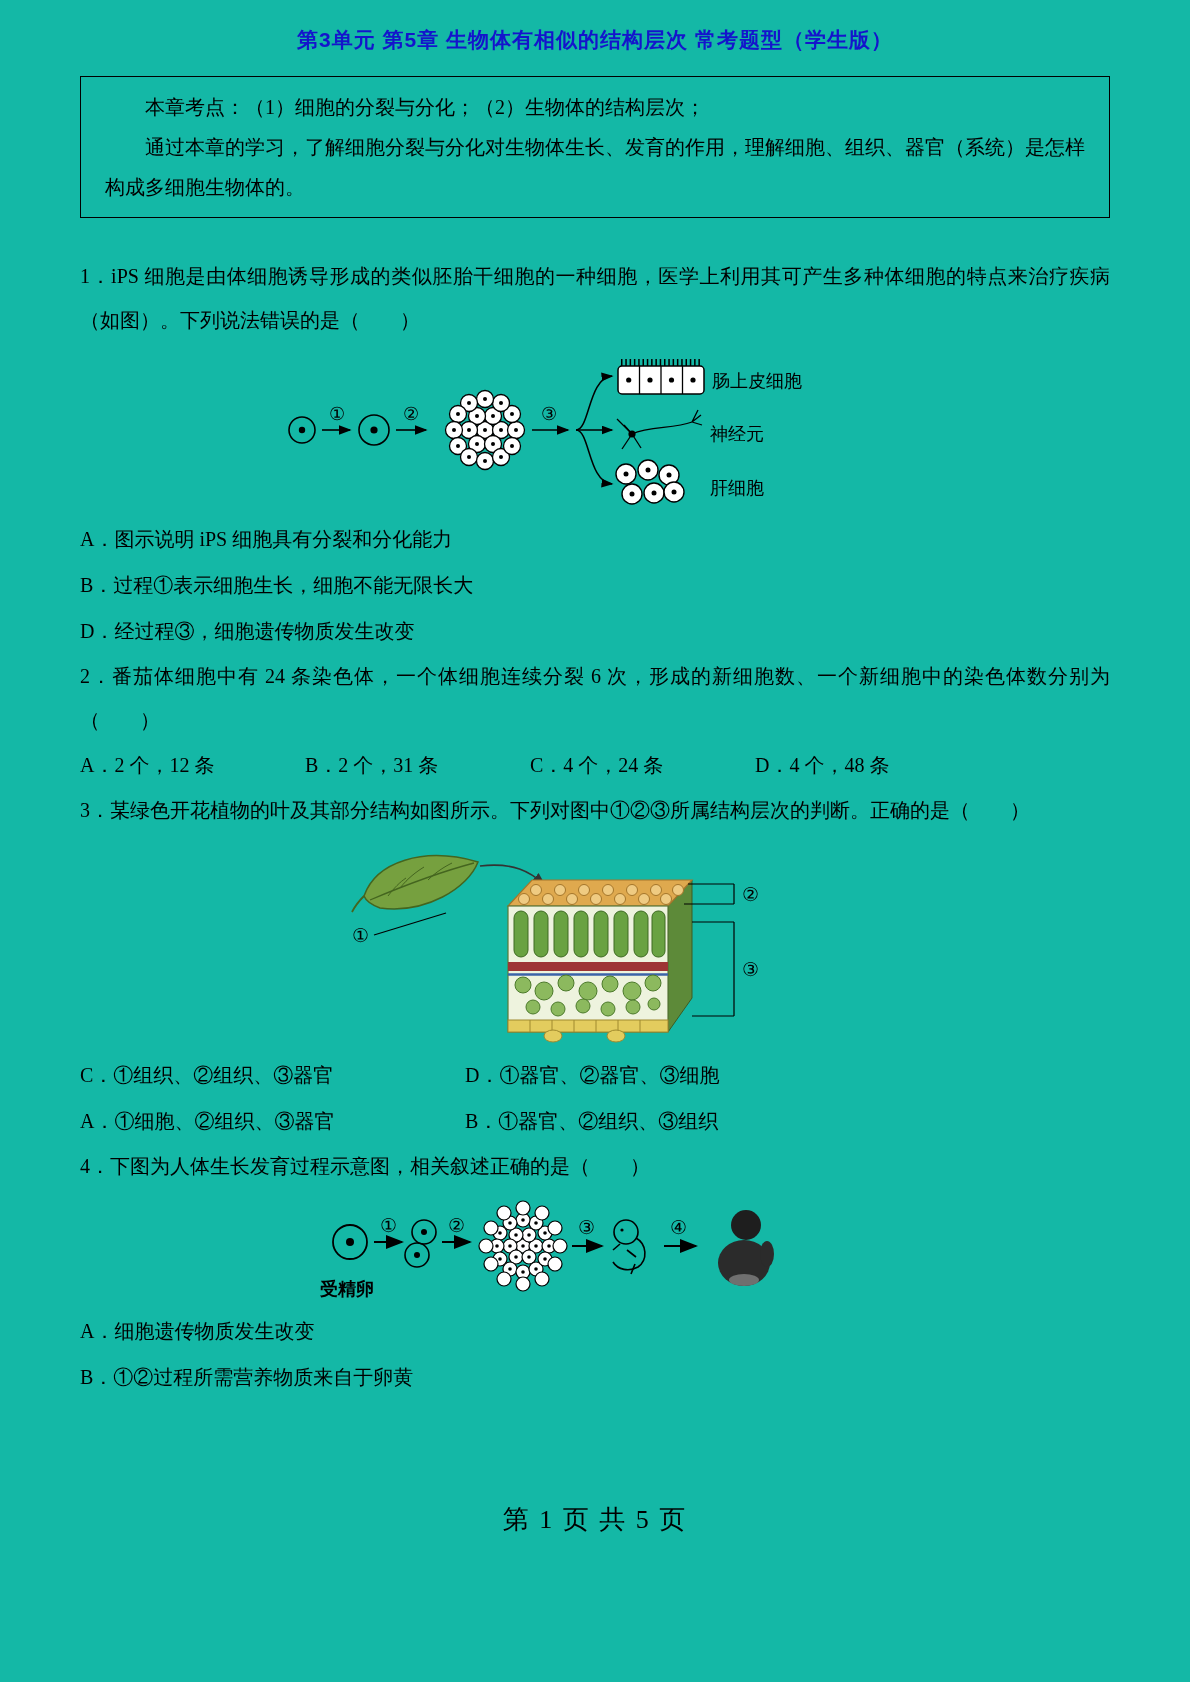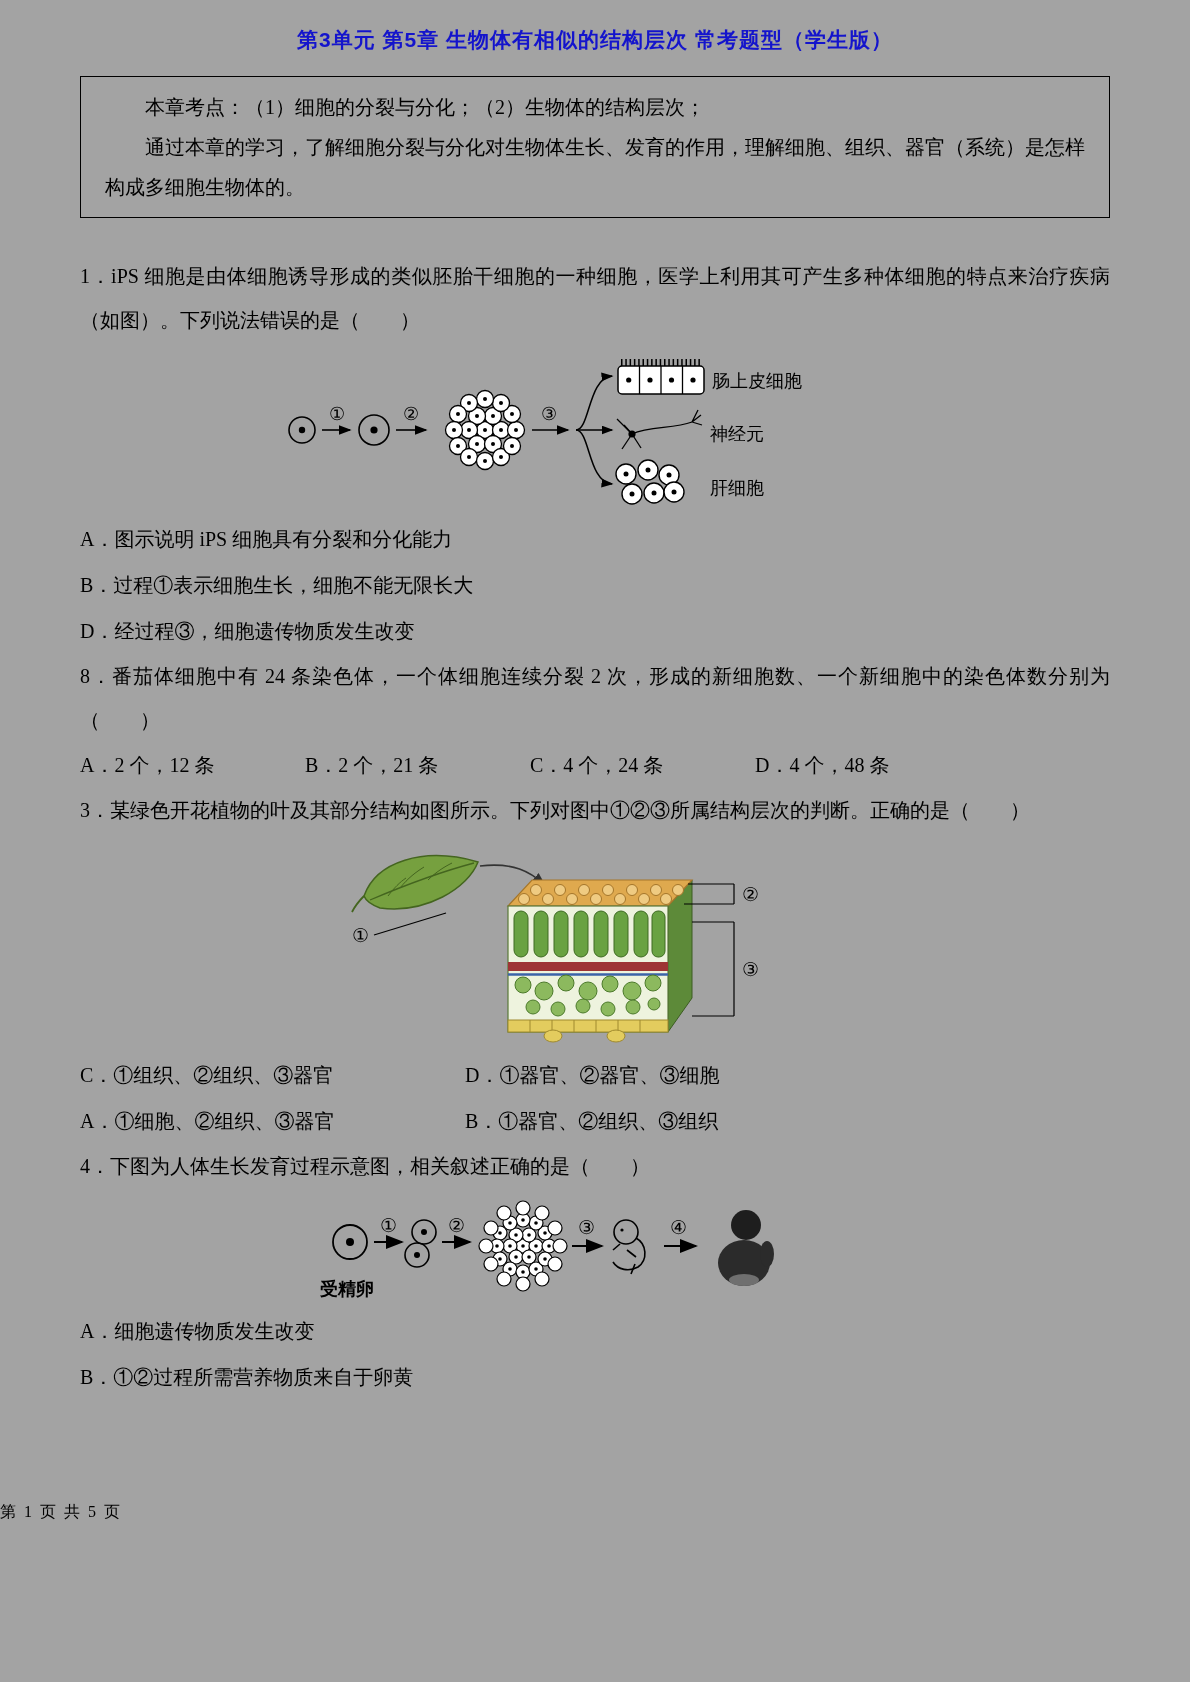--- a/index.html
+++ b/index.html
@@ -1,39 +1,39 @@
 <!DOCTYPE html>
 <html><head>
 <meta charset="utf-8">
 <style>
   * { margin:0; padding:0; box-sizing:border-box; }
   html,body { background:#ffffff; }
   .page {
-    width:1190px; height:1682px; background:#a3a3a3; position:relative;
+    width:1190px; height:1682px; background:#14b8a6; position:relative;
     font-family:"Liberation Serif","DejaVu Serif",serif;
     color:#000; font-size:20px; overflow:hidden;
   }
   .content { padding:26px 80px 0 80px; }
   .title {
     text-align:center; color:#1414cc; font-size:21px; font-weight:bold;
     font-family:"Liberation Sans","DejaVu Sans",sans-serif;
     margin-bottom:22px; letter-spacing:1px;
   }
   .intro-box { border:1.5px solid #000; padding:10px 24px; line-height:40px; margin-bottom:36px; }
   .intro-box p { text-indent:2em; text-align:justify; }
   .qtext { line-height:44px; text-align:justify; }
   .opt { line-height:46px; }
   .optrow { line-height:46px; }
   .optrow .w225 { display:inline-block; width:225px; }
   .optrow .w385 { display:inline-block; width:385px; }
   .diagram { line-height:0; }
   .d1 { margin:4px 0 2px 200px; }
   .d2 { margin:6px 0 4px 268px; }
   .d3 { margin:4px 0 2px 228px; }
-  .footer { position:absolute; top:1502px; left:0; right:0; text-align:left; font-size:16px; letter-spacing:2px; }
+  .footer { position:absolute; top:1502px; left:0; right:0; text-align:center; font-size:26px; letter-spacing:2px; }
   svg text { font-family:"Liberation Serif","DejaVu Serif",serif; fill:#000; }
 </style>
 </head>
 <body>
 
 <div class="page">
   <div class="content">
 
     <h1 class="title">第3单元 第5章 生物体有相似的结构层次 常考题型（学生版）</h1>
 
@@ -163,23 +163,23 @@
           <text x="430" y="148" font-size="18">肝细胞</text>
         </svg>
       </div>
 
       <p class="opt">A．图示说明 iPS 细胞具有分裂和分化能力</p>
       <p class="opt">B．过程①表示细胞生长，细胞不能无限长大</p>
       <p class="opt">D．经过程③，细胞遗传物质发生改变</p>
     </section>
 
     <section>
-      <p class="qtext">8．番茄体细胞中有 24 条染色体，一个体细胞连续分裂 2 次，形成的新细胞数、一个新细胞中的染色体数分别为（　　）</p>
+      <p class="qtext">2．番茄体细胞中有 24 条染色体，一个体细胞连续分裂 6 次，形成的新细胞数、一个新细胞中的染色体数分别为（　　）</p>
       <p class="optrow">
-        <span class="w225">A．2 个，12 条</span><span class="w225">B．2 个，21 条</span><span class="w225">C．4 个，24 条</span><span>D．4 个，48 条</span>
+        <span class="w225">A．2 个，12 条</span><span class="w225">B．2 个，31 条</span><span class="w225">C．4 个，24 条</span><span>D．4 个，48 条</span>
       </p>
     </section>
 
     <section>
       <p class="qtext">3．某绿色开花植物的叶及其部分结构如图所示。下列对图中①②③所属结构层次的判断。正确的是（　　）</p>
 
       <div class="diagram d2">
         <svg width="430" height="210" viewBox="0 0 430 210">
           <defs>
             <marker id="ah2" markerWidth="9" markerHeight="8" refX="7" refY="3" orient="auto">

